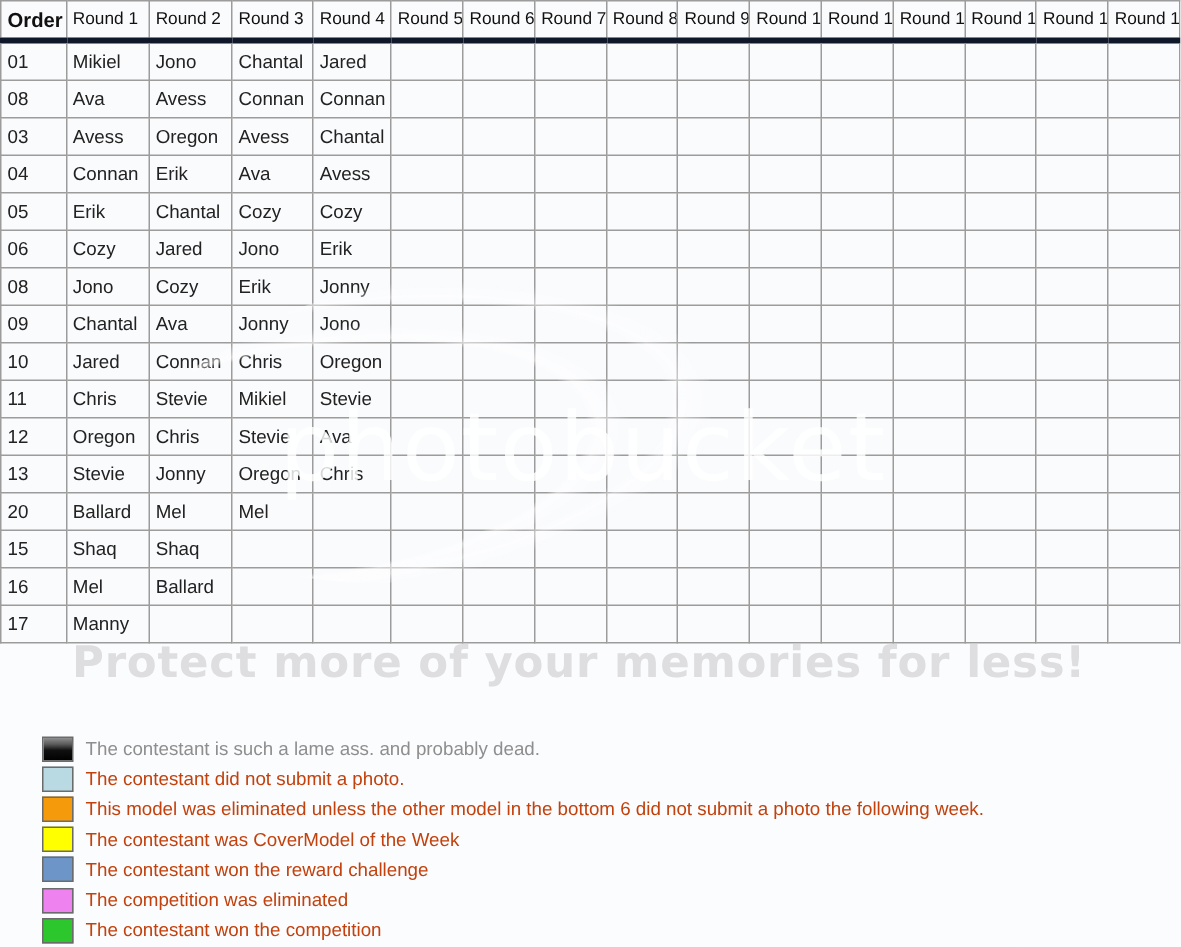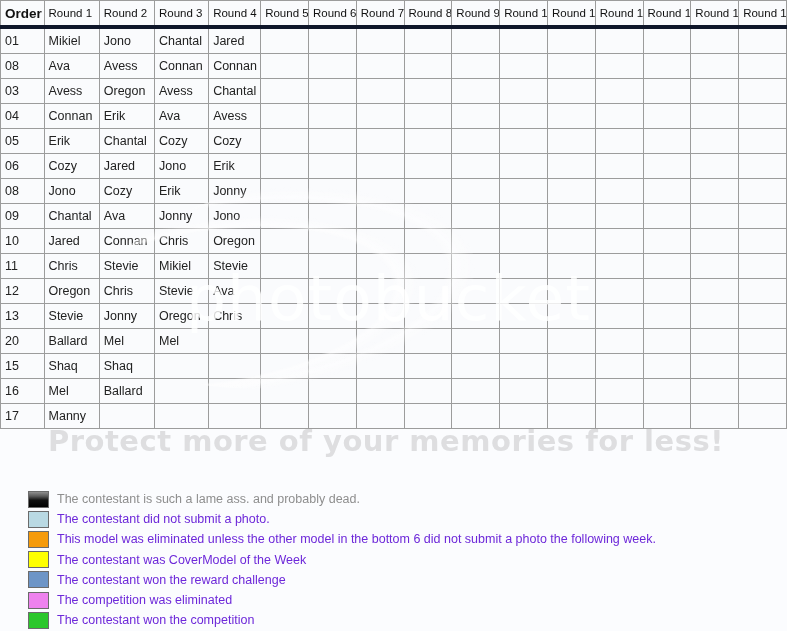--- a/index.html
+++ b/index.html
@@ -112,21 +112,21 @@
     height: 20.2px;
   }
   .swatch {
     width: 19px; height: 15px;
     border: 1px solid #6b6b6b;
     flex: 0 0 auto;
     margin-right: 8px;
   }
   .legend-text {
     font-size: 12.5px;
-    color: #6d28d9;
+    color: #c2410c;
     white-space: nowrap;
     font-family: "Liberation Sans", sans-serif;
   }
   .legend-text.muted { color: #8e8e8e; }
 </style>
 </head>
 <body>
 
 <div id="root">
 

